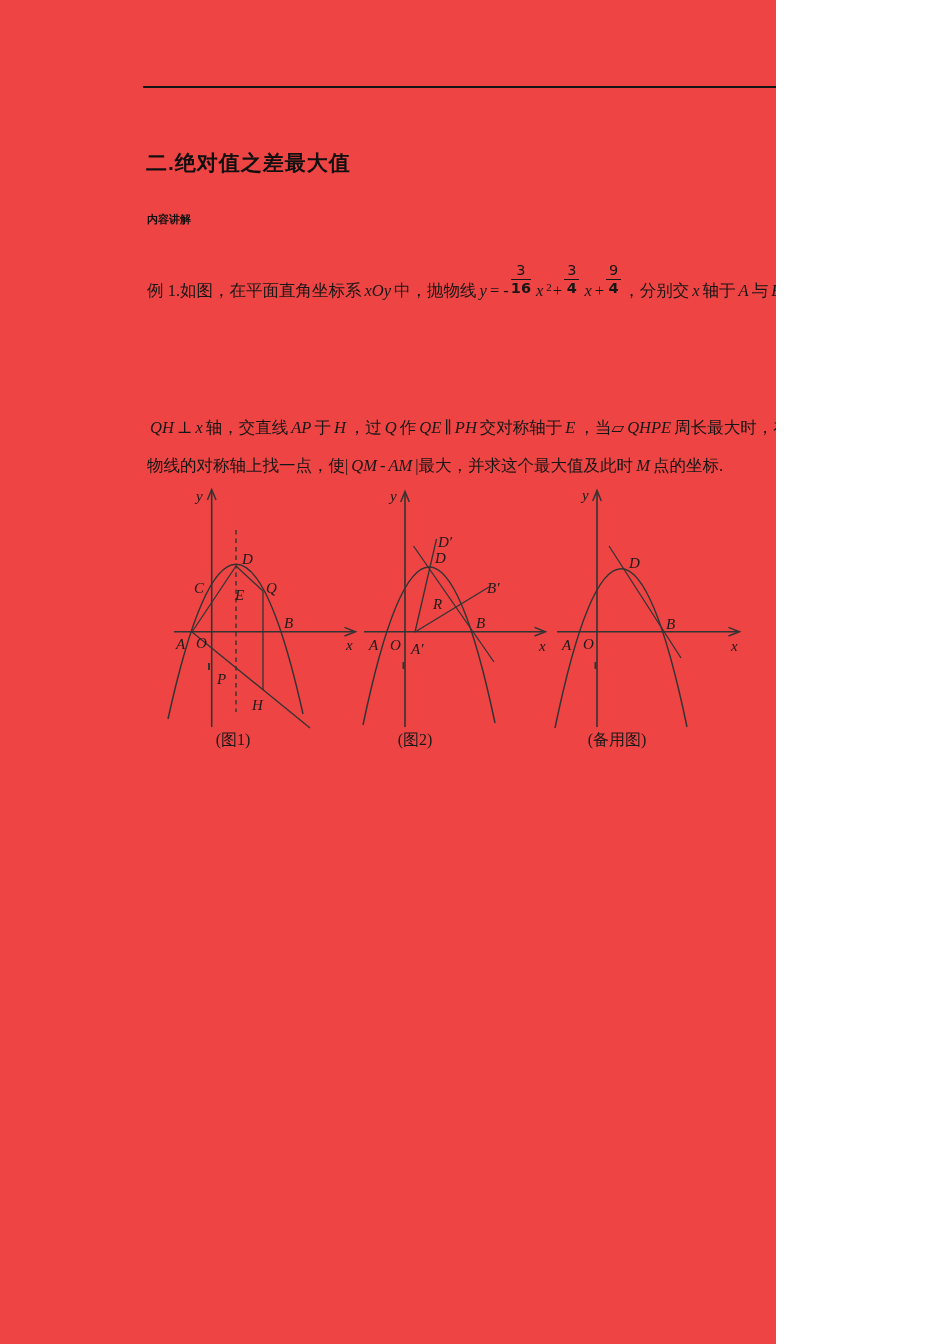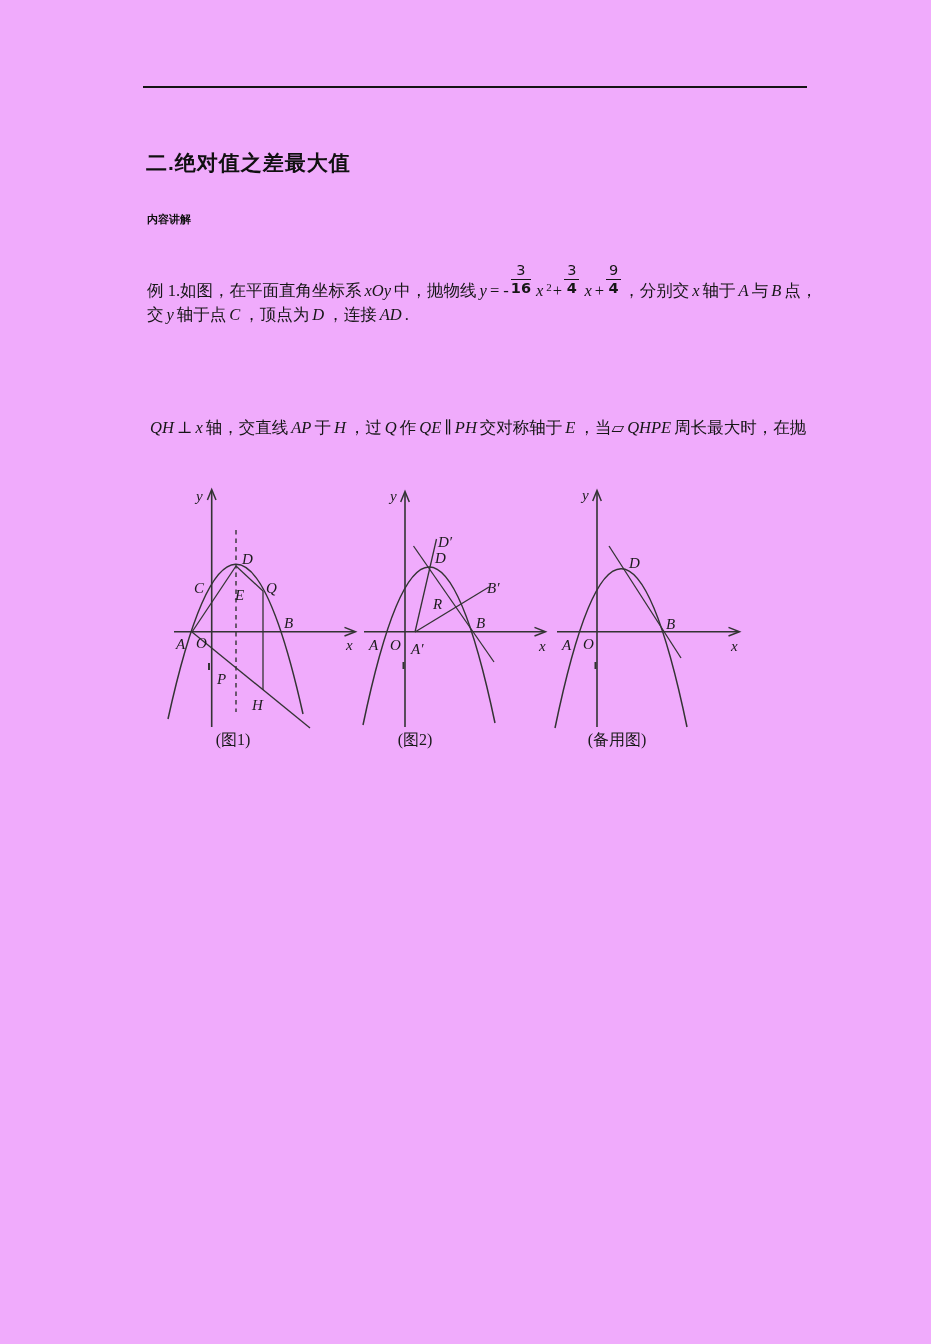--- a/index.html
+++ b/index.html
@@ -1,19 +1,19 @@
 <!DOCTYPE html>
 <html><head>
 <meta charset="utf-8">
 <style>
   html,body{margin:0;padding:0;background:#ffffff;}
   .page{
     position:relative;
-    width:931px;height:1344px;
-    background:#f0abfc;
+    width:776px;height:1344px;
+    background:#ef4444;
     color:#141414;
     font-family:"Liberation Serif","DejaVu Serif",serif;
     overflow:hidden;
   }
   .top-rule{
     position:absolute;left:143px;top:86px;width:664px;height:2px;
     background:#151515;
   }
   .doc-title{
     position:absolute;left:146px;top:149px;
@@ -66,22 +66,22 @@
 
 <div class="page">
 
   <div class="top-rule"></div>
 
   <div class="doc-title">二.绝对值之差最大值</div>
 
   <div class="section-heading">内容讲解</div>
 
   <div class="pline" style="top:263px;"><span class="run">例 1.如图，在平面直角坐标系</span><span class="run it">xOy</span><span class="run">中，抛物线</span><span class="run it">y</span><span class="run">= -</span><span class="frac"><span class="num">3</span><span class="den">16</span></span><span class="run it">x</span><span class="run sup">2</span><span class="run">+</span><span class="frac"><span class="num">3</span><span class="den">4</span></span><span class="run it">x</span><span class="run">+</span><span class="frac"><span class="num">9</span><span class="den">4</span></span><span class="run">，分别交</span><span class="run it">x</span><span class="run">轴于</span><span class="run it">A</span><span class="run">与</span><span class="run it">B</span><span class="run">点，</span></div>
-  <div class="pline" style="top:304px;"><span class="run">交</span><span class="run it">y</span><span class="run">轴于点</span><span class="run it">C</span><span class="run">，顶点为</span><span class="run it">D</span><span class="run">，连接</span><span class="run it">AD</span><span class="run">.</span></div>
   <div class="pline" style="top:417px;"><span class="run it">QH</span><span class="run">⊥</span><span class="run it">x</span><span class="run">轴，交直线</span><span class="run it">AP</span><span class="run">于</span><span class="run it">H</span><span class="run">，过</span><span class="run it">Q</span><span class="run">作</span><span class="run it">QE</span><span class="run">∥</span><span class="run it">PH</span><span class="run">交对称轴于</span><span class="run it">E</span><span class="run">，当▱</span><span class="run it">QHPE</span><span class="run">周长最大时，在抛</span></div>
+  <div class="pline" style="top:455px;"><span class="run">物线的对称轴上找一点，使|</span><span class="run it">QM</span><span class="run">-</span><span class="run it">AM</span><span class="run">|最大，并求这个最大值及此时</span><span class="run it">M</span><span class="run">点的坐标.</span></div>
 
   <div class="fig" style="left:145px;">
     <svg width="220" height="278" viewBox="145 480 220 278">
 
       <path class="stroke" stroke-width="1.6" d="M211.7 727 L211.7 491"></path>
       <path class="stroke" stroke-width="1.5" d="M207.4 500 L211.7 489.5 L216 500"></path>
       <path class="stroke" stroke-width="1.6" d="M174 631.7 L354 631.7"></path>
       <path class="stroke" stroke-width="1.5" d="M344.5 627.4 L355.5 631.7 L344.5 636"></path>
       <path class="stroke" stroke-width="2" d="M209 663 L209 670"></path>
 

